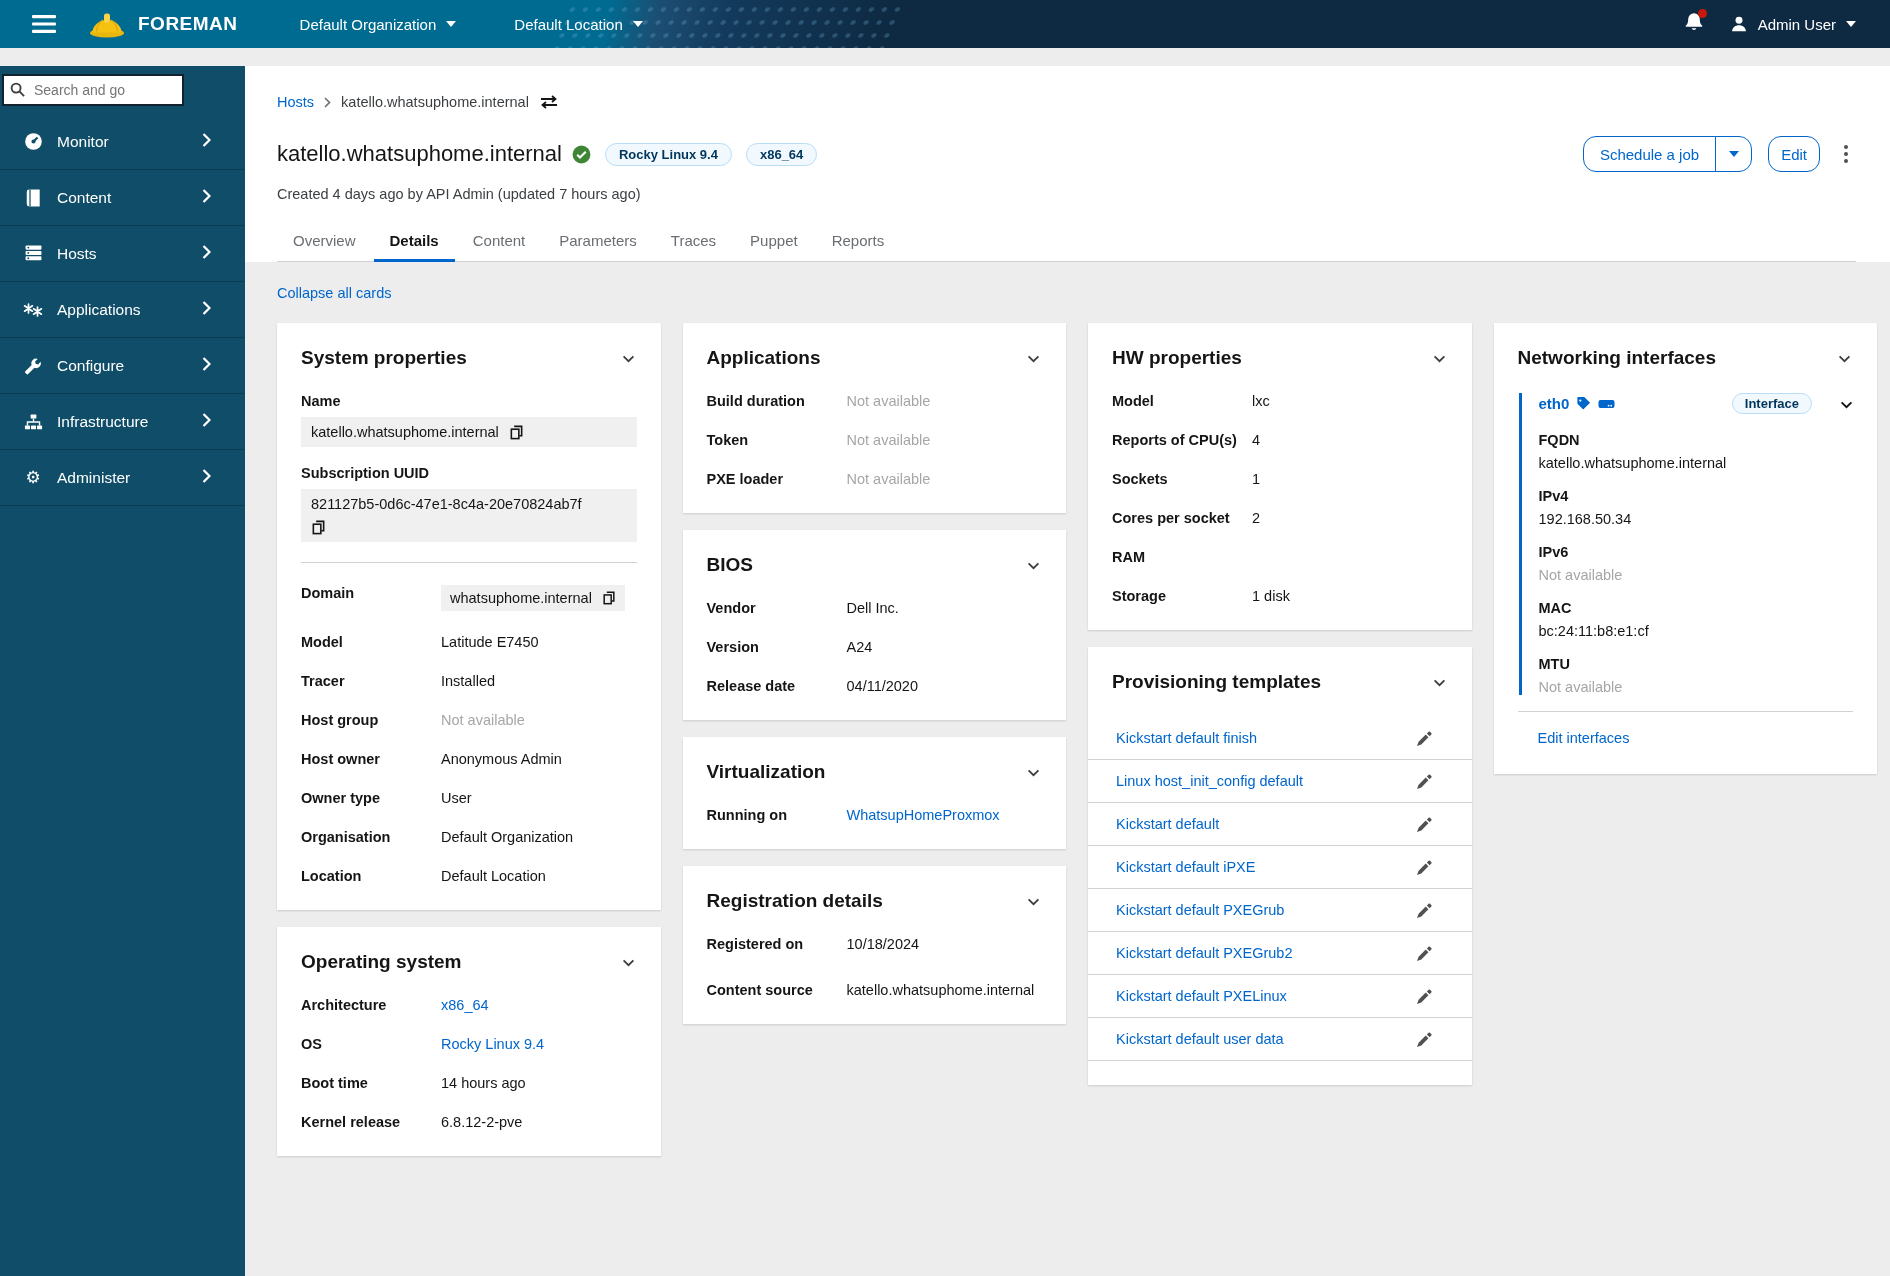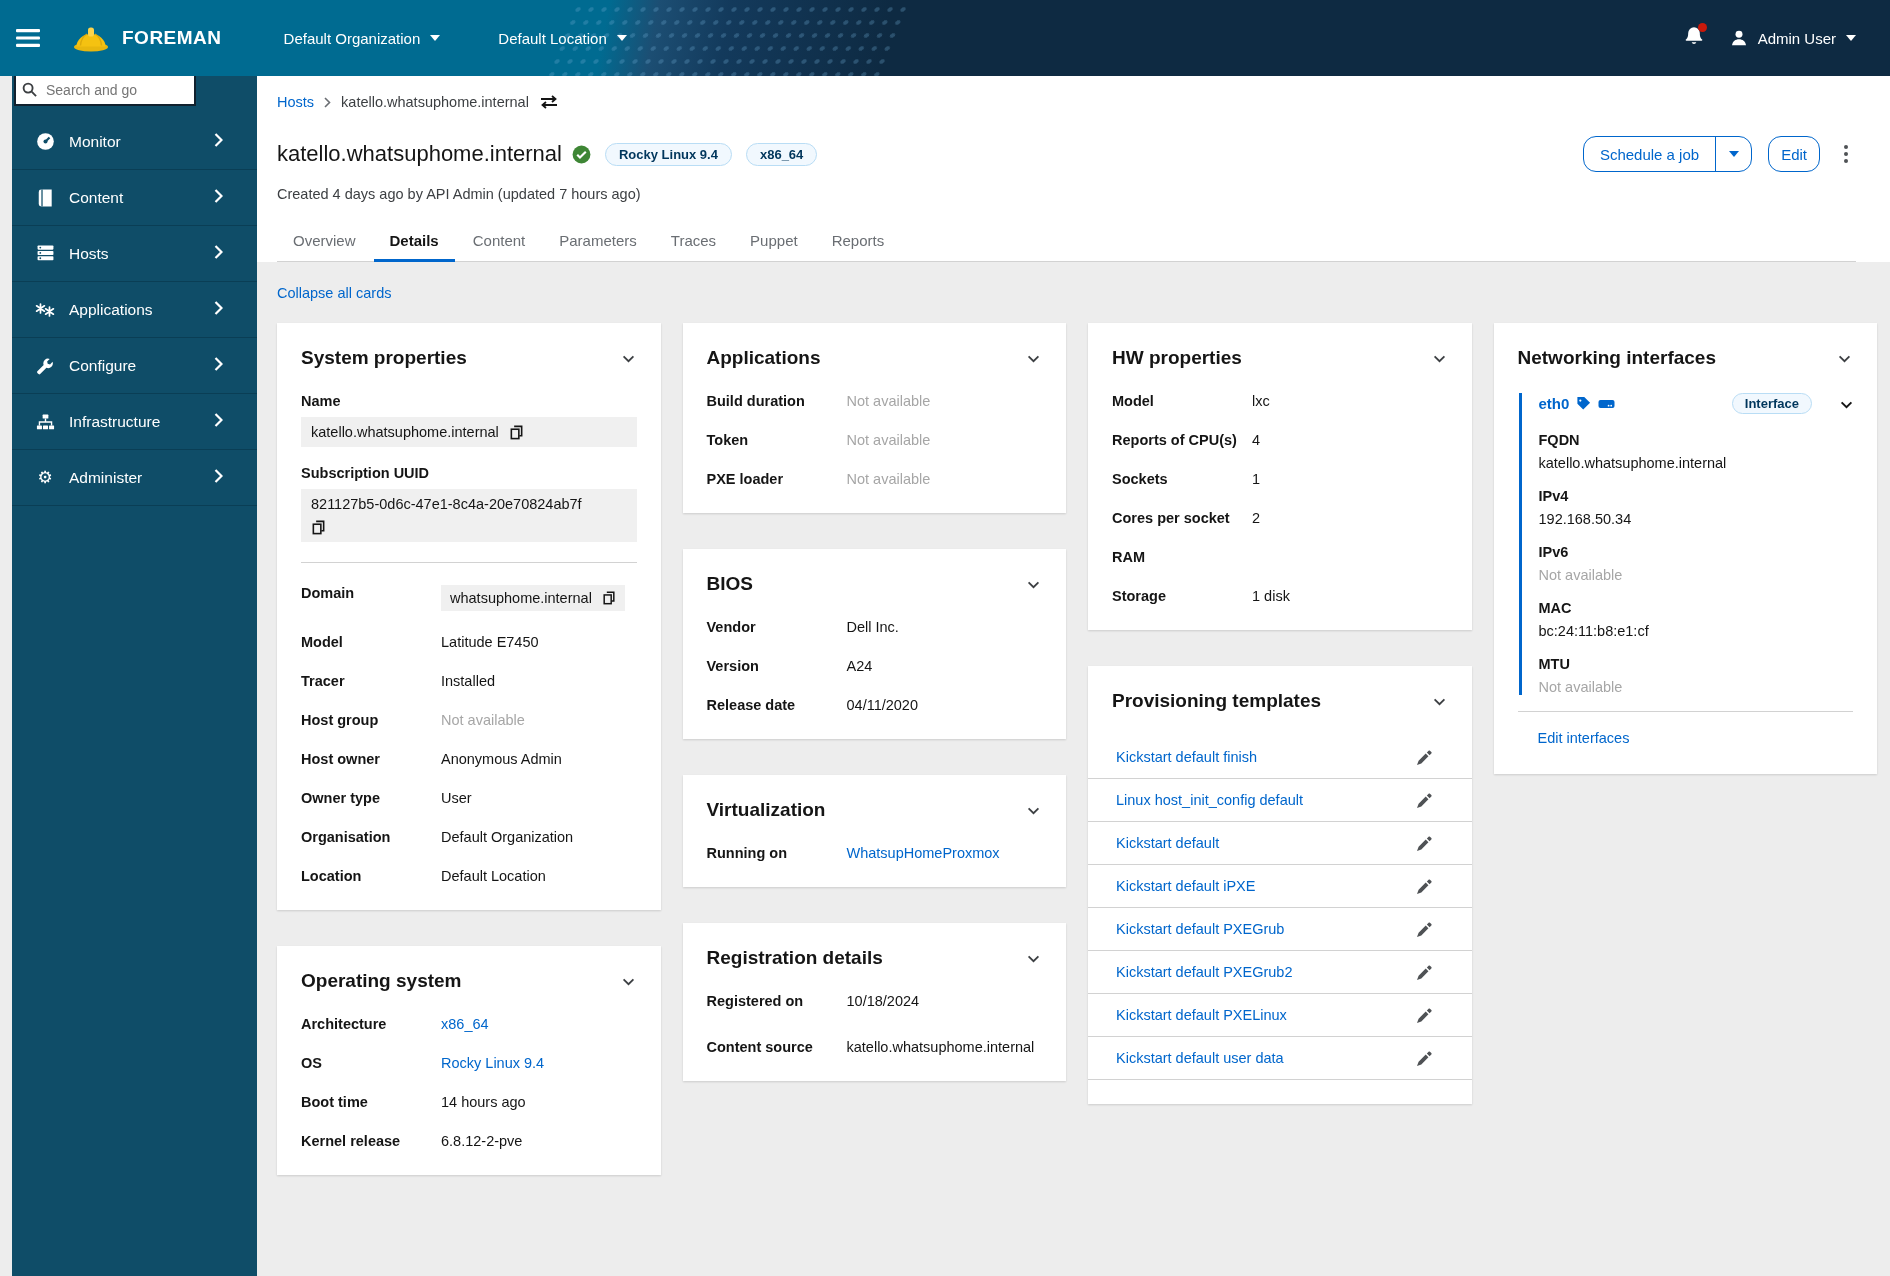--- a/index.html
+++ b/index.html
@@ -6,42 +6,42 @@
   html,body { width:1890px; height:1276px; }
   body {
     font-family: "Liberation Sans", sans-serif;
     background:#ededed;
     position:relative;
     overflow:hidden;
     color:#151515;
   }
   
   .masthead{
-    position:absolute; top:0; left:0; right:0; height:76px;
+    position:absolute; top:0; left:0; right:0; height:48px;
     background:linear-gradient(100deg,#006b91 0,#006b91 600px,#1c4e73 650px,#133a5c 720px,#0e2a42 880px,#0e2a42 100%);
-    display:flex; align-items:center; z-index:30; overflow:hidden;
+    display:flex; align-items:center; z-index:30; overflow:hidden;padding-left:16px;
   }
   .masthead::after{
     content:""; position:absolute; top:-10px; bottom:-10px; left:560px; width:340px;
     background-image:radial-gradient(rgba(110,170,210,.30) 2px, transparent 2.6px);
     background-size:13px 13px; transform:skewX(-22deg);
   }
   .masthead > *{ position:relative; z-index:2; }
   .burger{ width:56px; display:flex; justify-content:center; cursor:pointer; }
   .brand{ display:flex; align-items:center; gap:10px; margin-left:14px; }
   .brand-text{ color:#fff; font-size:19px; font-weight:700; letter-spacing:.5px; }
   .ctx{ display:flex; align-items:center; gap:10px; color:#fff; font-size:15px; cursor:pointer; }
   .ctx-org{ margin-left:62px; } .ctx-loc{ margin-left:58px; }
   .mast-right{ margin-left:auto; display:flex; align-items:center; gap:26px; padding-right:34px; }
   .bell-wrap{ position:relative; cursor:pointer; }
   .bell-dot{ position:absolute; top:-3px; right:-3px; width:9px; height:9px; border-radius:50%; background:#c9190b; }
   .user-wrap{ display:flex; align-items:center; gap:10px; color:#fff; font-size:15px; cursor:pointer; }
   
   .sidebar{
-    position:absolute; top:66px; left:12px; bottom:0; width:245px;
+    position:absolute; top:66px; left:0; bottom:0; width:245px;
     background:#0f4d68; z-index:20;
   }
   .nav-search{ position:relative; margin:8px 0 8px 2px; width:182px; }
   .nav-search input{
     width:100%; height:32px; border:2px solid #11212e; background:#fff;
     font-family:"Liberation Sans",sans-serif; font-size:14px; color:#151515;
     padding:0 8px 0 30px; outline:none;
   }
   .nav-search .mag{ position:absolute; left:8px; top:8px; }
   .nav-item{
@@ -76,21 +76,21 @@
   .kebab i{ width:4px; height:4px; border-radius:50%; background:#4f5255; }
   .subtitle{ margin-top:14px; font-size:14.5px; color:#3c3f42; }
   .tabs{ display:flex; margin-top:30px; border-bottom:1px solid #d2d2d2; }
   .tab{ padding:0 16px 12px 16px; margin-right:2px; font-size:15px; color:#6a6e73; cursor:pointer; position:relative; }
   .tab.active{ color:#151515; font-weight:600; }
   .tab.active::after{ content:""; position:absolute; left:0; right:0; bottom:-1px; height:3px; background:#0066cc; }
   
   .content{ padding:22px 13px 0 32px; }
   .collapse-link{ font-size:14.5px; color:#0066cc; cursor:pointer; display:inline-block; margin-bottom:22px; }
   .cols{ display:flex; gap:22px; align-items:flex-start; }
-  .col{ flex:1; display:flex; flex-direction:column; gap:36px; min-width:0; }
+  .col{ flex:1; display:flex; flex-direction:column; gap:17px; min-width:0; }
   .card{ background:#fff; box-shadow:0 1px 2px rgba(3,3,3,.14); padding:24px; }
   .card-head{ display:flex; align-items:center; justify-content:space-between; margin-bottom:24px; }
   .card-title{ font-size:19px; font-weight:700; color:#151515; }
   .card-chev{ cursor:pointer; padding:2px; }
   .kv{ display:flex; align-items:flex-start; margin-bottom:23px; font-size:14.5px; }
   .kv:last-child{ margin-bottom:2px; }
   .kv-label{ width:140px; flex-shrink:0; font-weight:700; color:#151515; padding-right:6px; }
   .kv-value{ color:#151515; word-break:break-word; }
   .muted{ color:#a6a6a6; }
   .blue{ color:#0066cc; cursor:pointer; }

